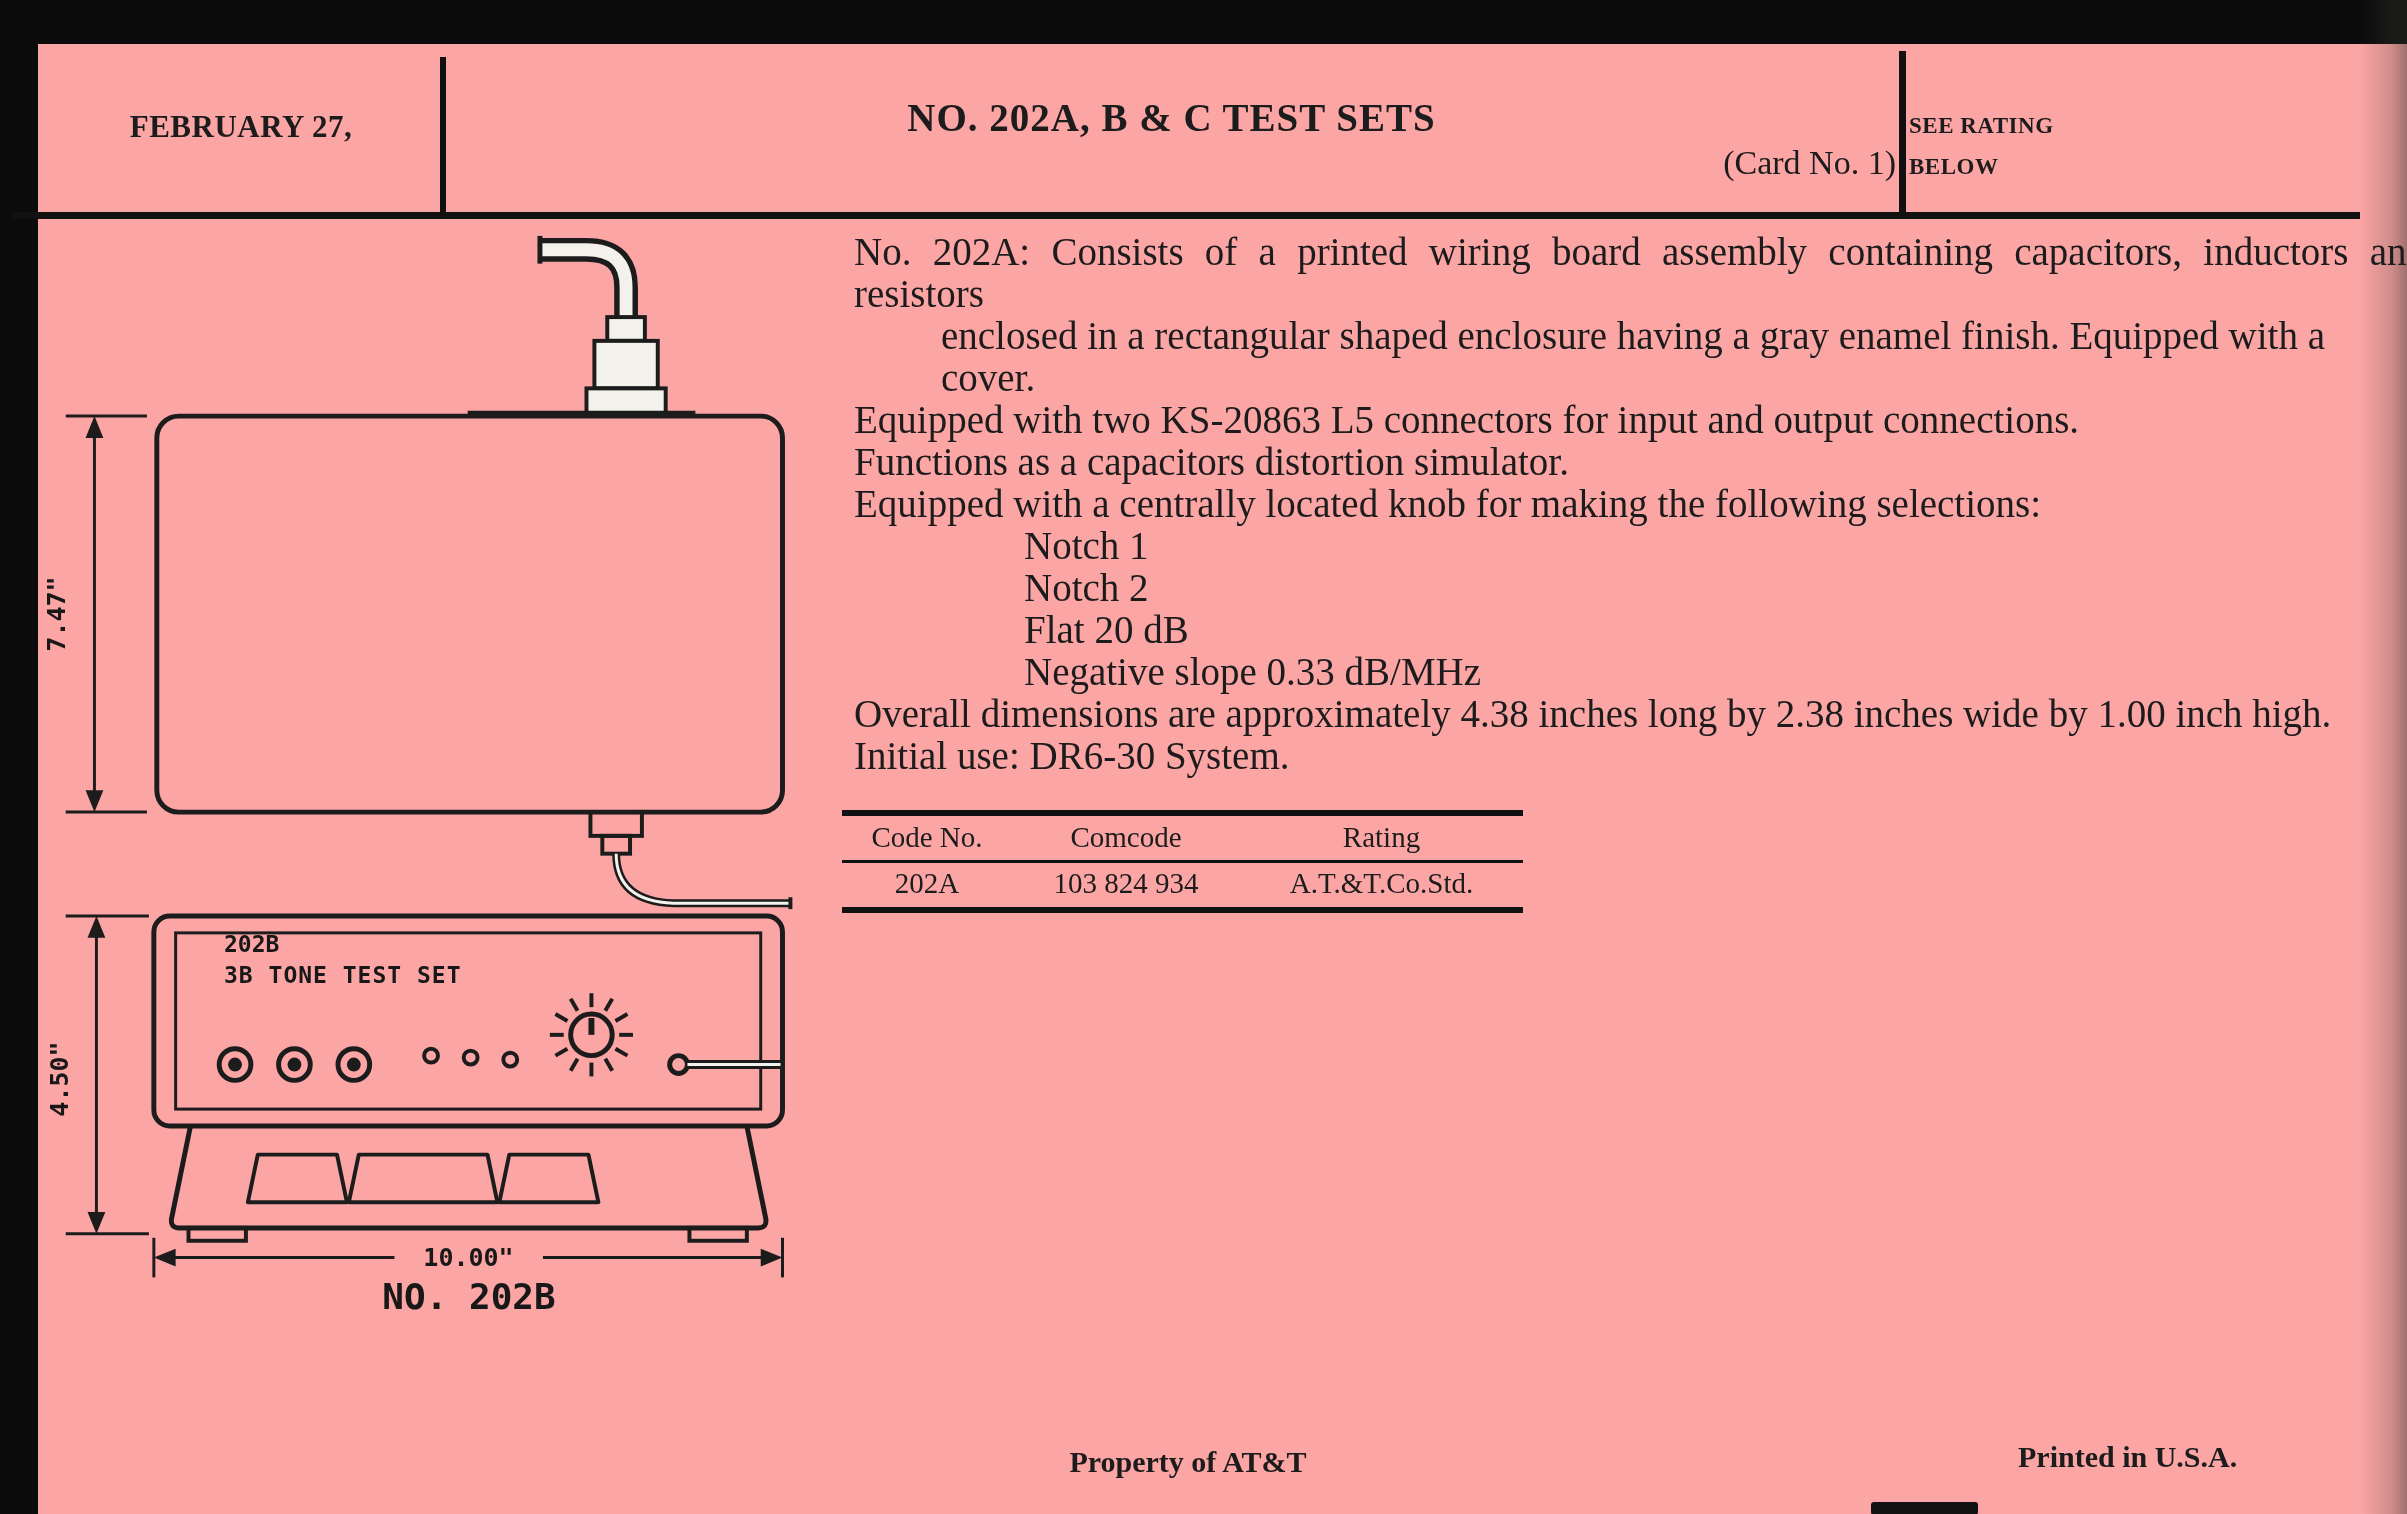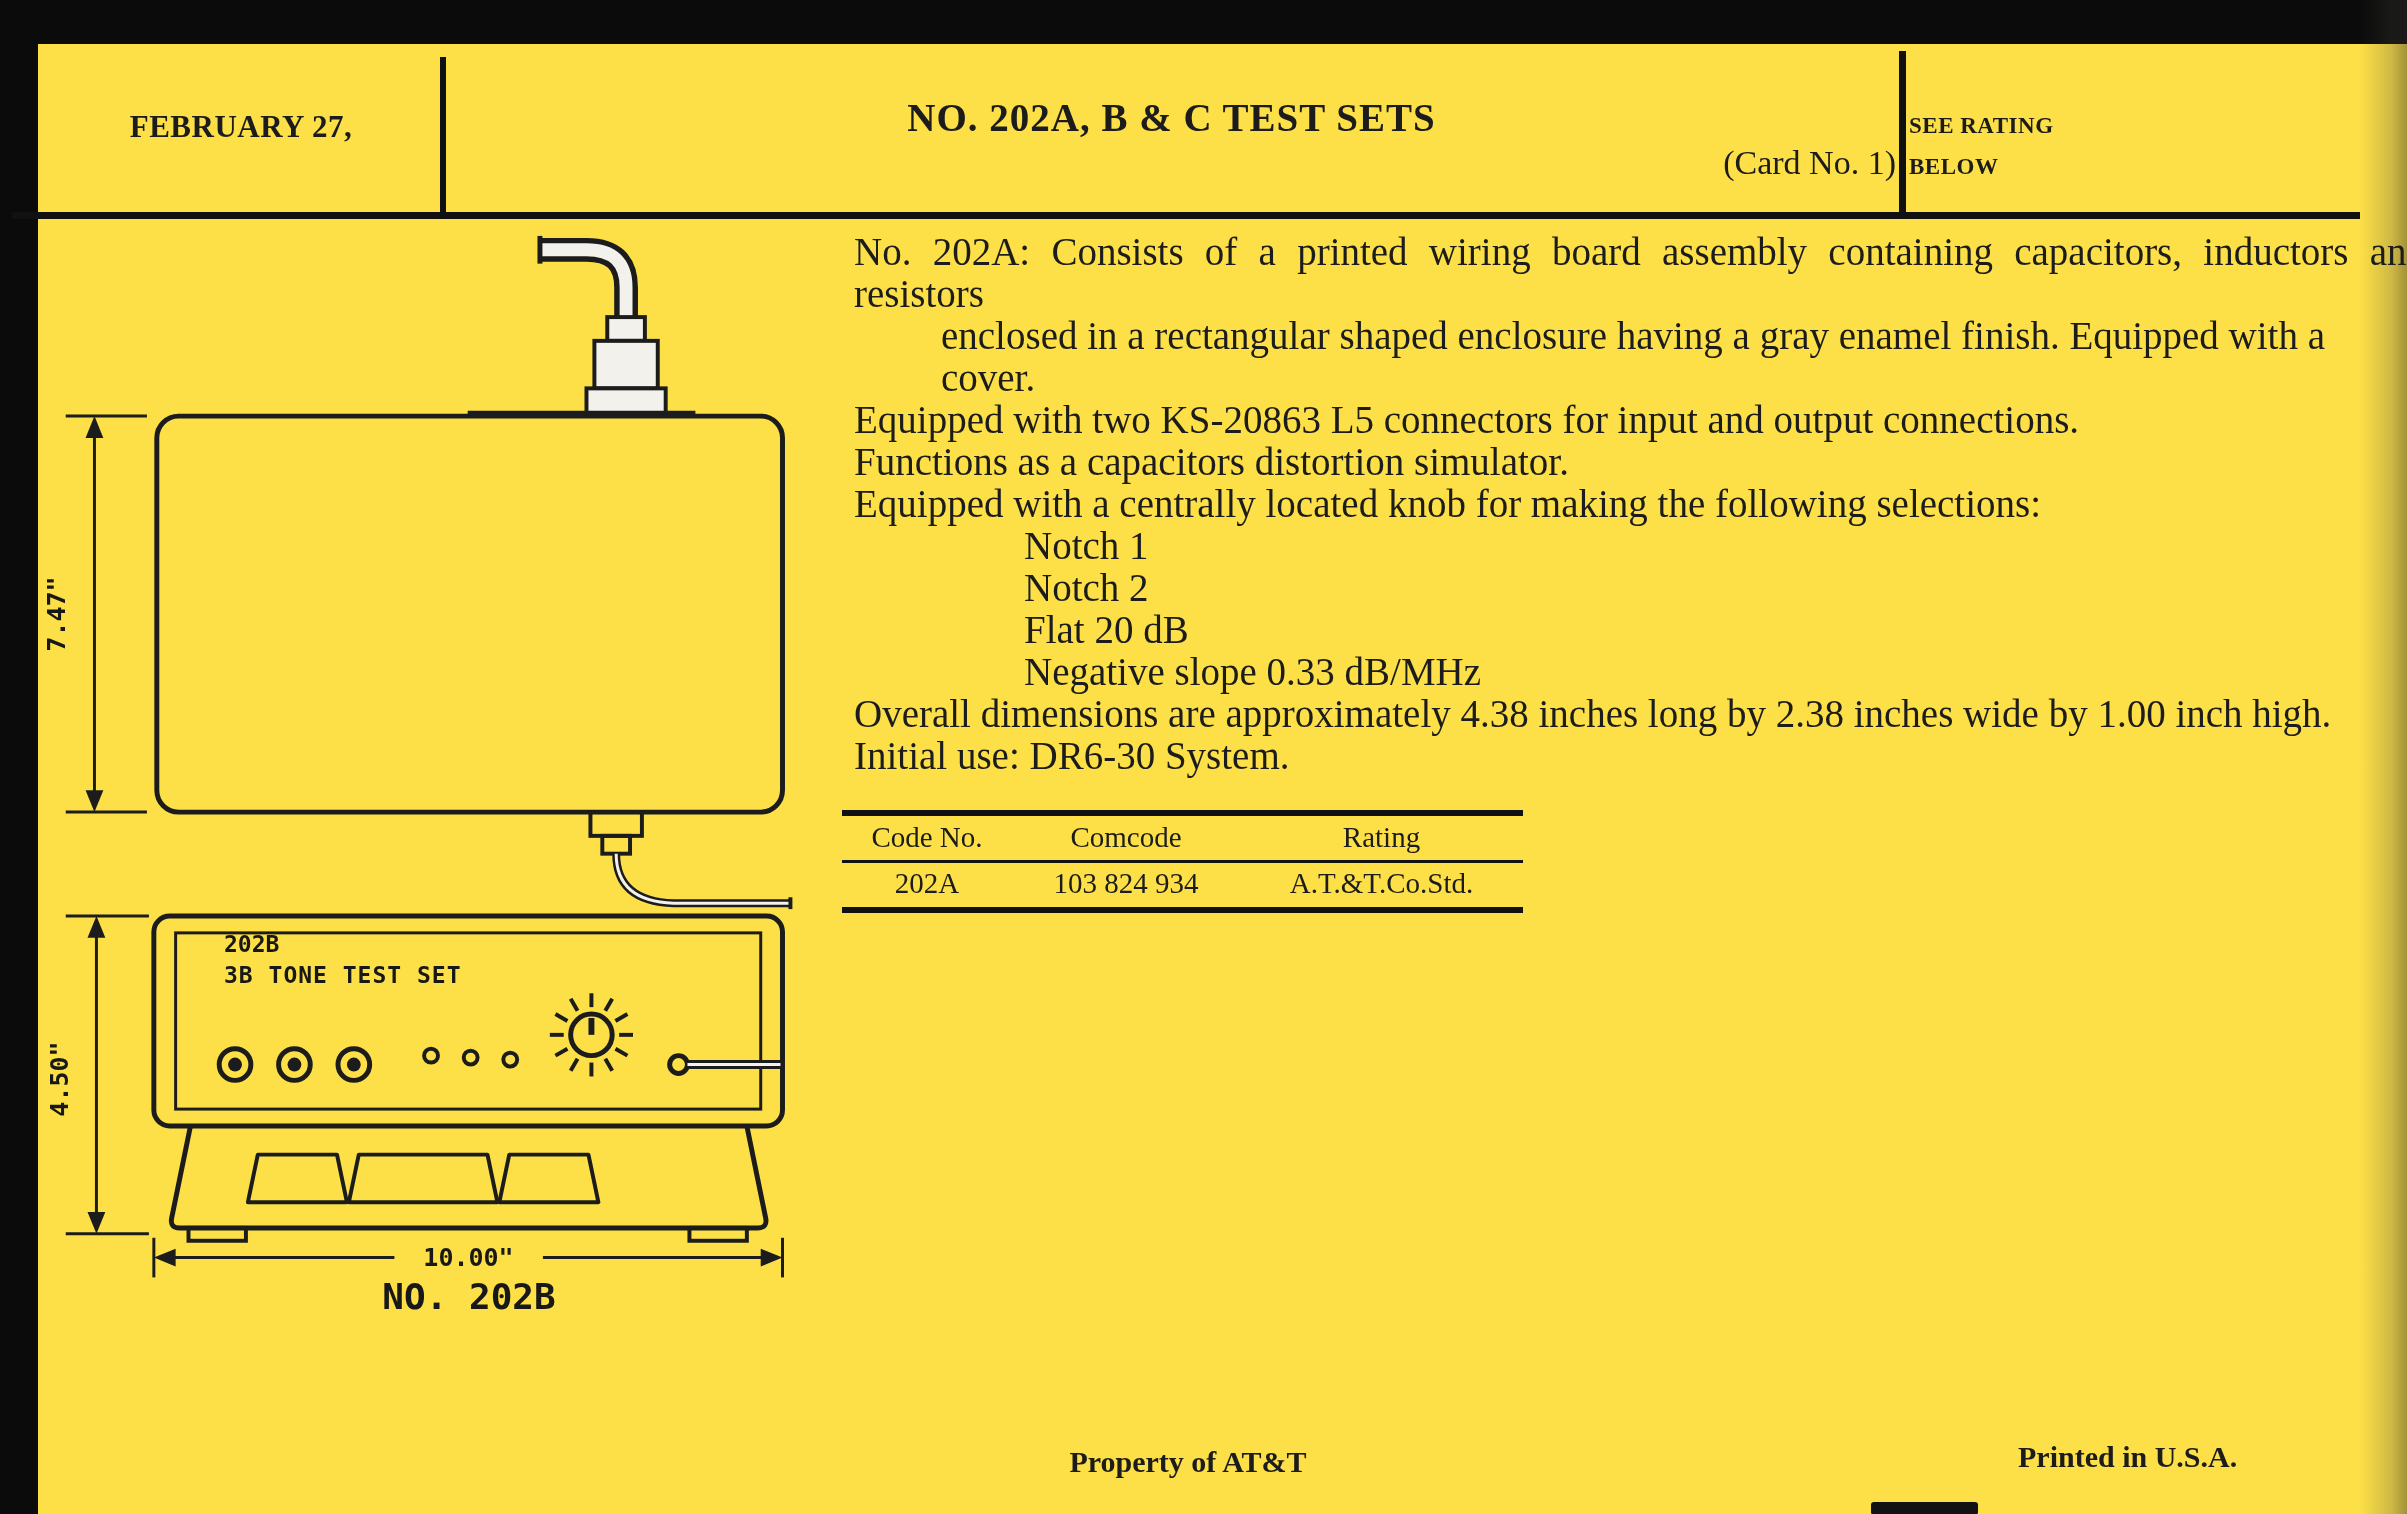--- a/index.html
+++ b/index.html
@@ -1,19 +1,19 @@
 <!DOCTYPE html>
 <html><head>
 <meta charset="utf-8">
 <style>
   * { margin:0; padding:0; box-sizing:border-box; }
   html,body { background:#1a1a1a; }
   .page{
     position:relative; width:2408px; height:1515px;
-    background:#fde047; color:#1c1c1c;
+    background:#fca5a5; color:#1c1c1c;
     font-family:"Liberation Serif", serif;
     overflow:hidden;
   }
   
   .bar-top{position:absolute;left:0;top:0;width:2408px;height:44px;background:#0b0b0b;}
   .bar-left{position:absolute;left:0;top:0;width:38px;height:1515px;background:#0b0b0b;}
   .edge-right{position:absolute;right:0;top:0;width:48px;height:1515px;
     background:linear-gradient(to right, rgba(70,68,62,0) 0%, rgba(70,68,62,0.25) 65%, rgba(45,44,40,0.45) 100%);}
   .smudge-br{position:absolute;left:1871px;top:1502px;width:107px;height:13px;background:#121212;border-radius:3px;}
 

